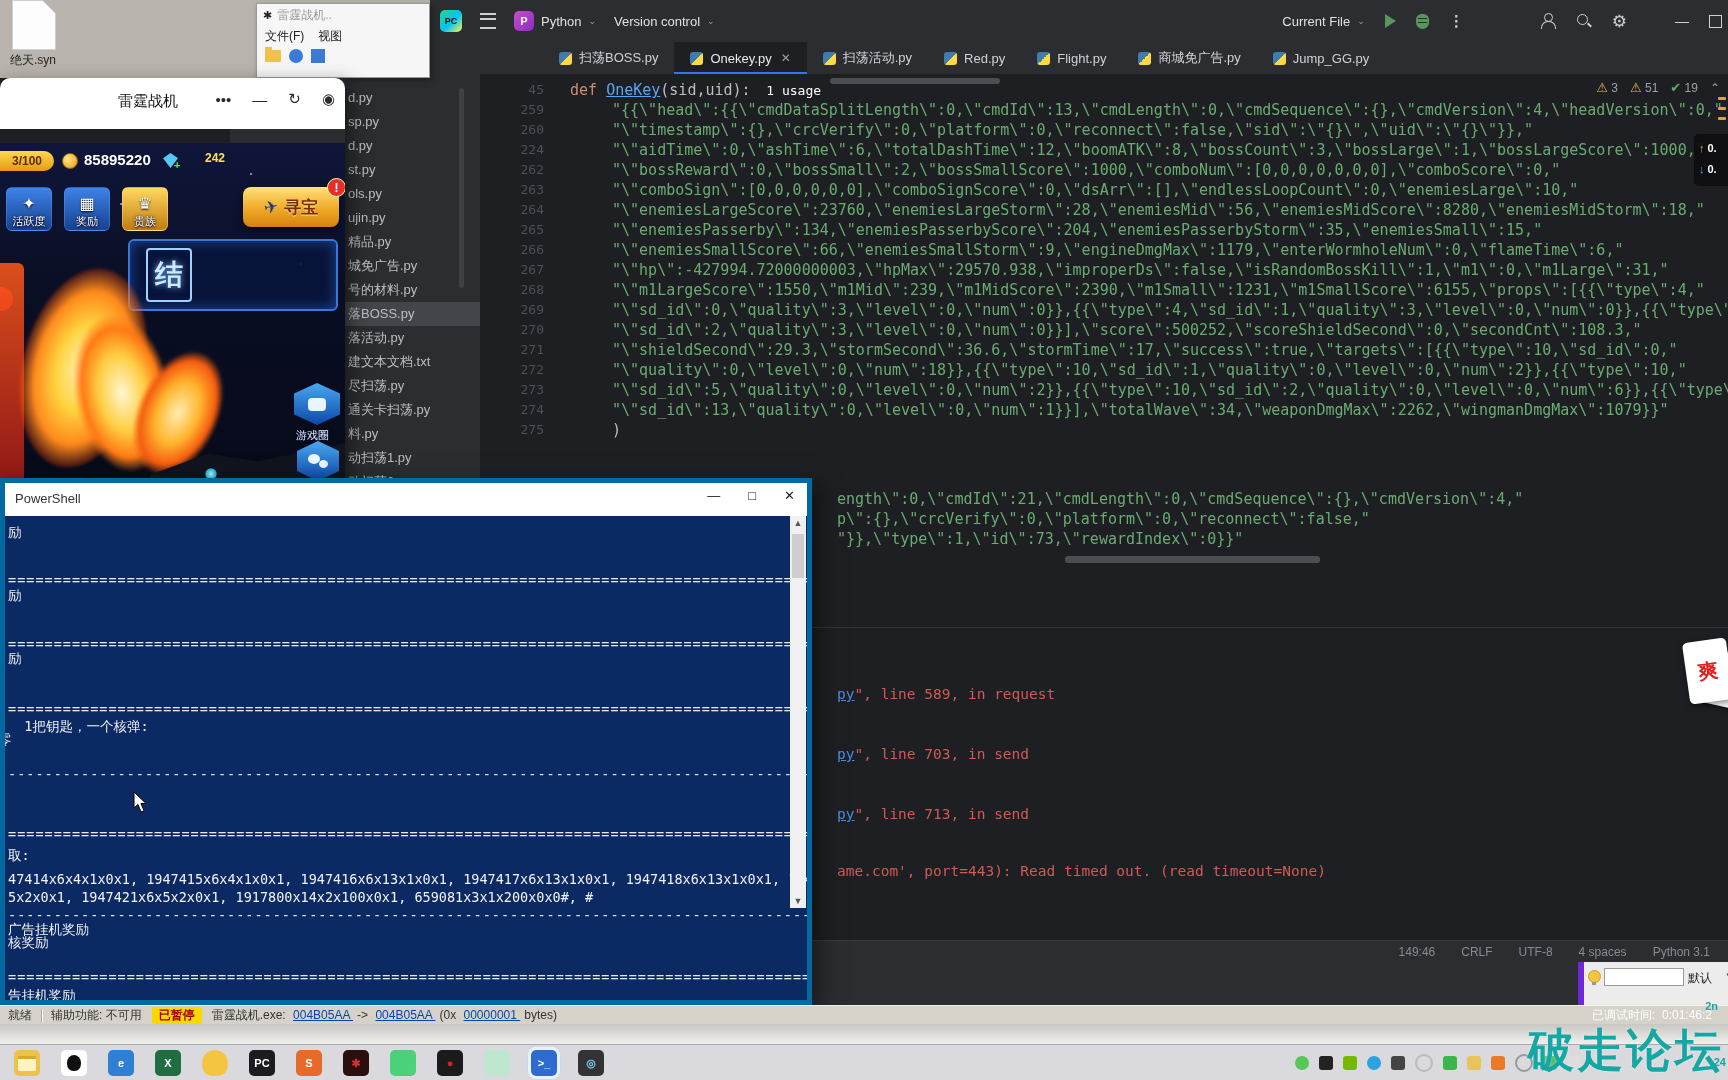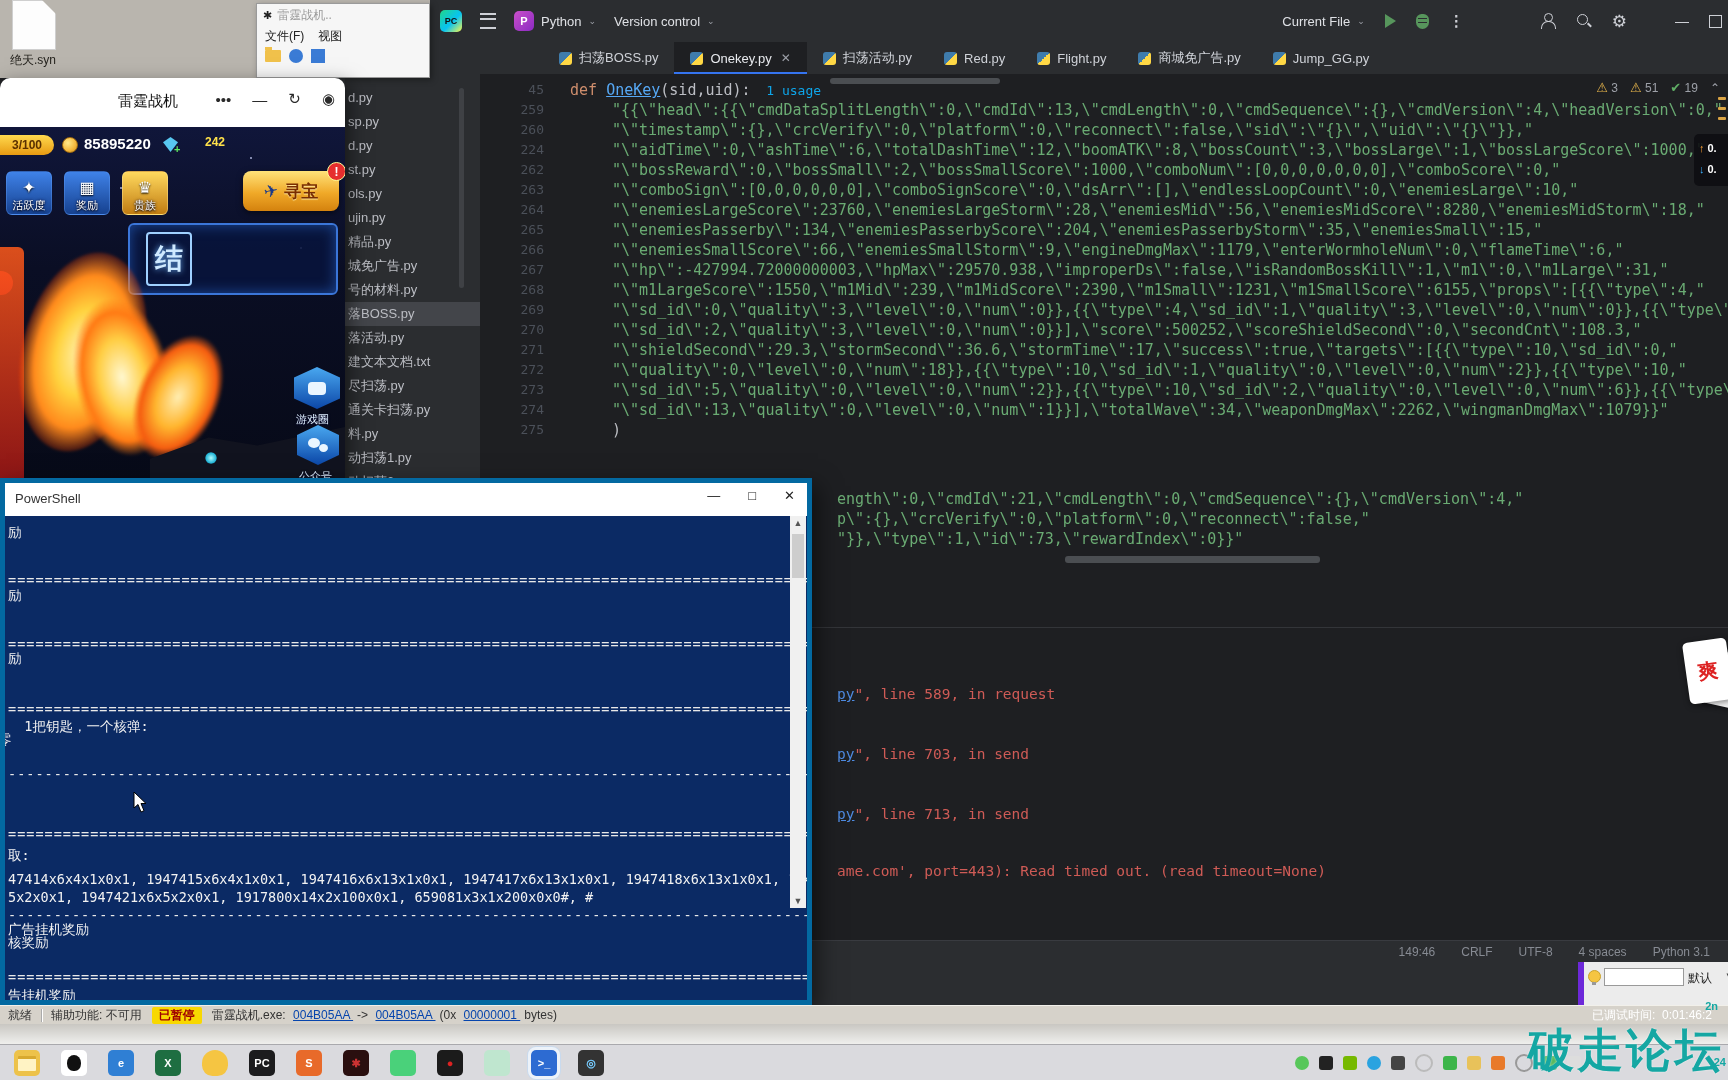--- a/index.html
+++ b/index.html
@@ -50,21 +50,21 @@
   .pfile.sel{background:#43454a;}
   #proj-scroll{position:absolute;left:229px;top:14px;width:5px;height:200px;background:#4a4d52;border-radius:3px;opacity:.65;}
   
   #editor{position:absolute;left:250px;top:74px;right:0;height:866px;background:#1e1f22;overflow:hidden;}
   #hscroll1{position:absolute;left:350px;top:4px;width:170px;height:6px;background:#4b4e52;border-radius:3px;}
   #code-lines{position:absolute;left:0;top:6px;right:0;font-family:"DejaVu Sans Mono",monospace;font-size:15px;}
   .cl{display:flex;height:20px;line-height:20px;white-space:pre;}
   .cl .num{width:64px;text-align:right;padding-right:26px;color:#4b5059;font-size:13px;flex:none;}
   .cl .code{white-space:pre;}
   .cl .code.pad{padding-left:42px;}
-  .kw{color:#cf8e6d;} .fn{color:#56a8f5;text-decoration:underline;} .w{color:#bcbec4;} .us{color:#0ea5e9;font-size:13px;}
+  .kw{color:#cf8e6d;} .fn{color:#56a8f5;text-decoration:underline;} .w{color:#bcbec4;} .us{color:#ffffff;font-size:13px;}
   .str{color:#6aab73;}
   #problems{position:absolute;right:8px;top:6px;display:flex;gap:12px;align-items:center;font-size:12px;color:#9da0a8;}
   .warn-tri{color:#e8b64c;font-size:13px;} .ok-check{color:#5fad65;font-size:13px;} .coll{color:#9da0a8;font-size:12px;}
   .tick{position:absolute;width:8px;height:3px;border-radius:1px;}
   
   .ed2line{position:absolute;font-family:"DejaVu Sans Mono",monospace;font-size:15px;color:#6aab73;white-space:pre;}
   #hscroll2{position:absolute;left:835px;top:556px;width:255px;height:7px;background:#4b4e52;border-radius:3px;}
   .divline{position:absolute;left:582px;right:0;height:1px;background:#333539;}
   .conline{position:absolute;font-family:"DejaVu Sans Mono",monospace;font-size:14.5px;white-space:pre;}
   .clink{color:#4e8ae0;text-decoration:underline;} .cred{color:#cf5b56;}
@@ -87,21 +87,21 @@
   .ce-folder{width:16px;height:12px;background:#f0c14b;border-radius:1px;position:relative;}
   .ce-folder:before{content:"";position:absolute;left:0;top:-3px;width:7px;height:3px;background:#f0c14b;}
   .ce-blue1{width:14px;height:14px;border-radius:50%;background:#3a7bd5;}
   .ce-blue2{width:14px;height:14px;background:#3a7bd5;}
   
   #game{position:absolute;left:0;top:78px;width:345px;height:402px;box-shadow:4px 6px 18px rgba(0,0,0,.5);}
   #game-title{position:absolute;left:0;top:0;width:100%;height:51px;background:#fff;border-radius:10px 10px 0 0;}
   #game-title .gt{position:absolute;left:118px;top:14px;font-size:15px;color:#111;}
   .gt-ctrls{position:absolute;right:10px;top:12px;display:flex;gap:21px;align-items:center;color:#2a2a2a;}
   .gt-ctrls span{font-size:15px;}
-  #game-body{position:absolute;left:0;top:49px;width:100%;height:353px;overflow:hidden;
+  #game-body{position:absolute;left:0;top:65px;width:100%;height:353px;overflow:hidden;
     background:linear-gradient(180deg,#10163a 0%,#0a0e24 40%,#070a18 100%);}
   .star{position:absolute;width:2px;height:2px;border-radius:50%;background:#cfd8ff;opacity:.8;}
   #energy-pill{position:absolute;left:0;top:8px;width:54px;height:20px;border-radius:0 10px 10px 0;
     background:linear-gradient(180deg,#ffd94e,#e79a12);color:#5a3000;font-size:12px;font-weight:bold;
     display:flex;align-items:center;justify-content:center;}
   .coin{position:absolute;left:62px;top:10px;width:16px;height:16px;border-radius:50%;
     background:radial-gradient(circle at 35% 35%,#ffe98a,#f4b83c 60%,#c98c1e);border:1px solid #a06a10;box-sizing:border-box;}
   #coin-val{position:absolute;left:84px;top:8px;color:#fff;font-size:15px;font-weight:bold;}
   .gem{position:absolute;left:163px;top:10px;width:15px;height:15px;background:#58c7f0;
     clip-path:polygon(50% 0,100% 35%,50% 100%,0 35%);}

